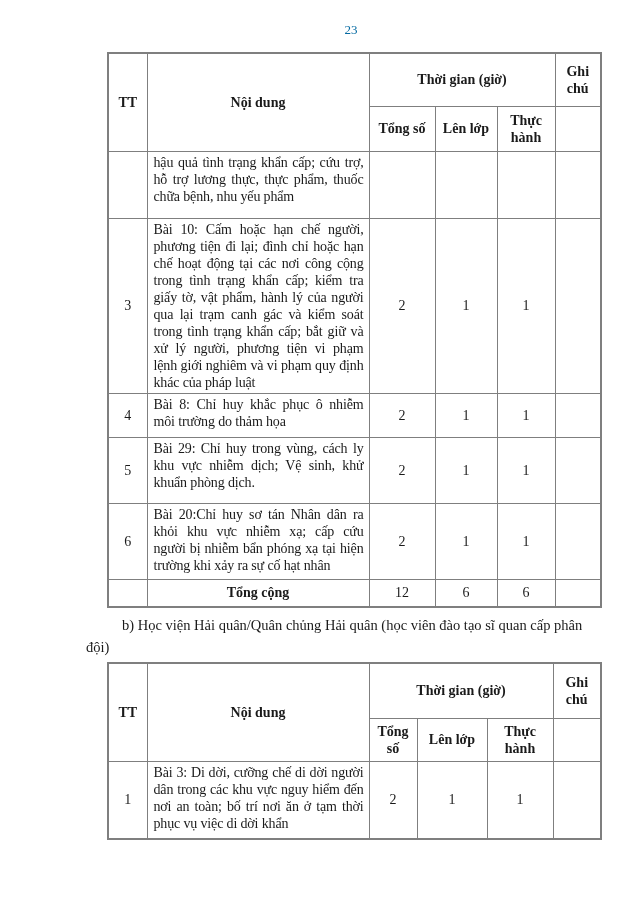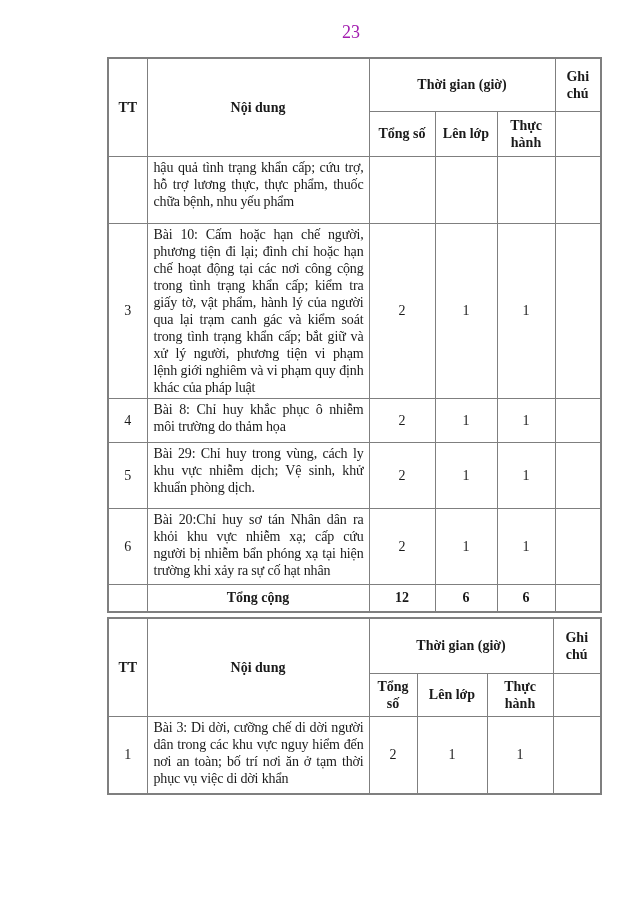--- a/index.html
+++ b/index.html
@@ -8,22 +8,22 @@
     background: #ffffff;
     overflow: hidden;
     font-family: "Liberation Serif", "DejaVu Serif", serif;
     color: #1a1a1a;
   }
   .page { position: relative; width: 640px; height: 905px; }
 
   .page-number {
     margin: 22px 0 0 62px;
     text-align: center;
-    font-size: 18px;
-    color: #a21caf;
+    font-size: 13px;
+    color: #0369a1;
   }
 
   table.doc-table {
     border-collapse: collapse;
     table-layout: fixed;
     margin-left: 107px;
     border: 2px solid #7f7f7f;
   }
   table.t1 { margin-top: 14px; width: 493px; }
   table.t2 { margin-top: 4px;  width: 493px; }
@@ -70,21 +70,21 @@
     text-align: justify;
     vertical-align: top;
     padding: 2px 5px 2px 6px;
     letter-spacing: -0.15px;
     margin-left: 40px;
   }
   td.num-cell { text-align: center; vertical-align: middle; }
   td.total-label-cell {
     text-align: center; vertical-align: middle; font-weight: bold;
   }
-  td.num-bold { font-weight: bold; }
+  td.num-bold { font-weight: normal; }
 
   .section-label {
     margin: 6px 0 0 86px;
     width: 500px;
     font-size: 14.5px;
     line-height: 22px;
     text-indent: 36px;
   }
 </style>
 </head>
@@ -161,20 +161,21 @@
         <td class="tt-cell"></td>
         <td class="total-label-cell">Tổng cộng</td>
         <td class="num-cell num-bold">12</td>
         <td class="num-cell num-bold">6</td>
         <td class="num-cell num-bold">6</td>
         <td class="num-cell"></td>
       </tr>
     </tbody>
   </table>
 
+  <p class="section-label">b) Học viện Hải quân/Quân chủng Hải quân (học viên đào tạo sĩ quan cấp phân đội)</p>
 
   <table class="doc-table t2">
     <colgroup>
       <col class="c-tt">
         <col class="c-nd">
         <col class="c-ts">
         <col class="c-ll">
         <col class="c-th">
         <col class="c-gc">
     </colgroup>

